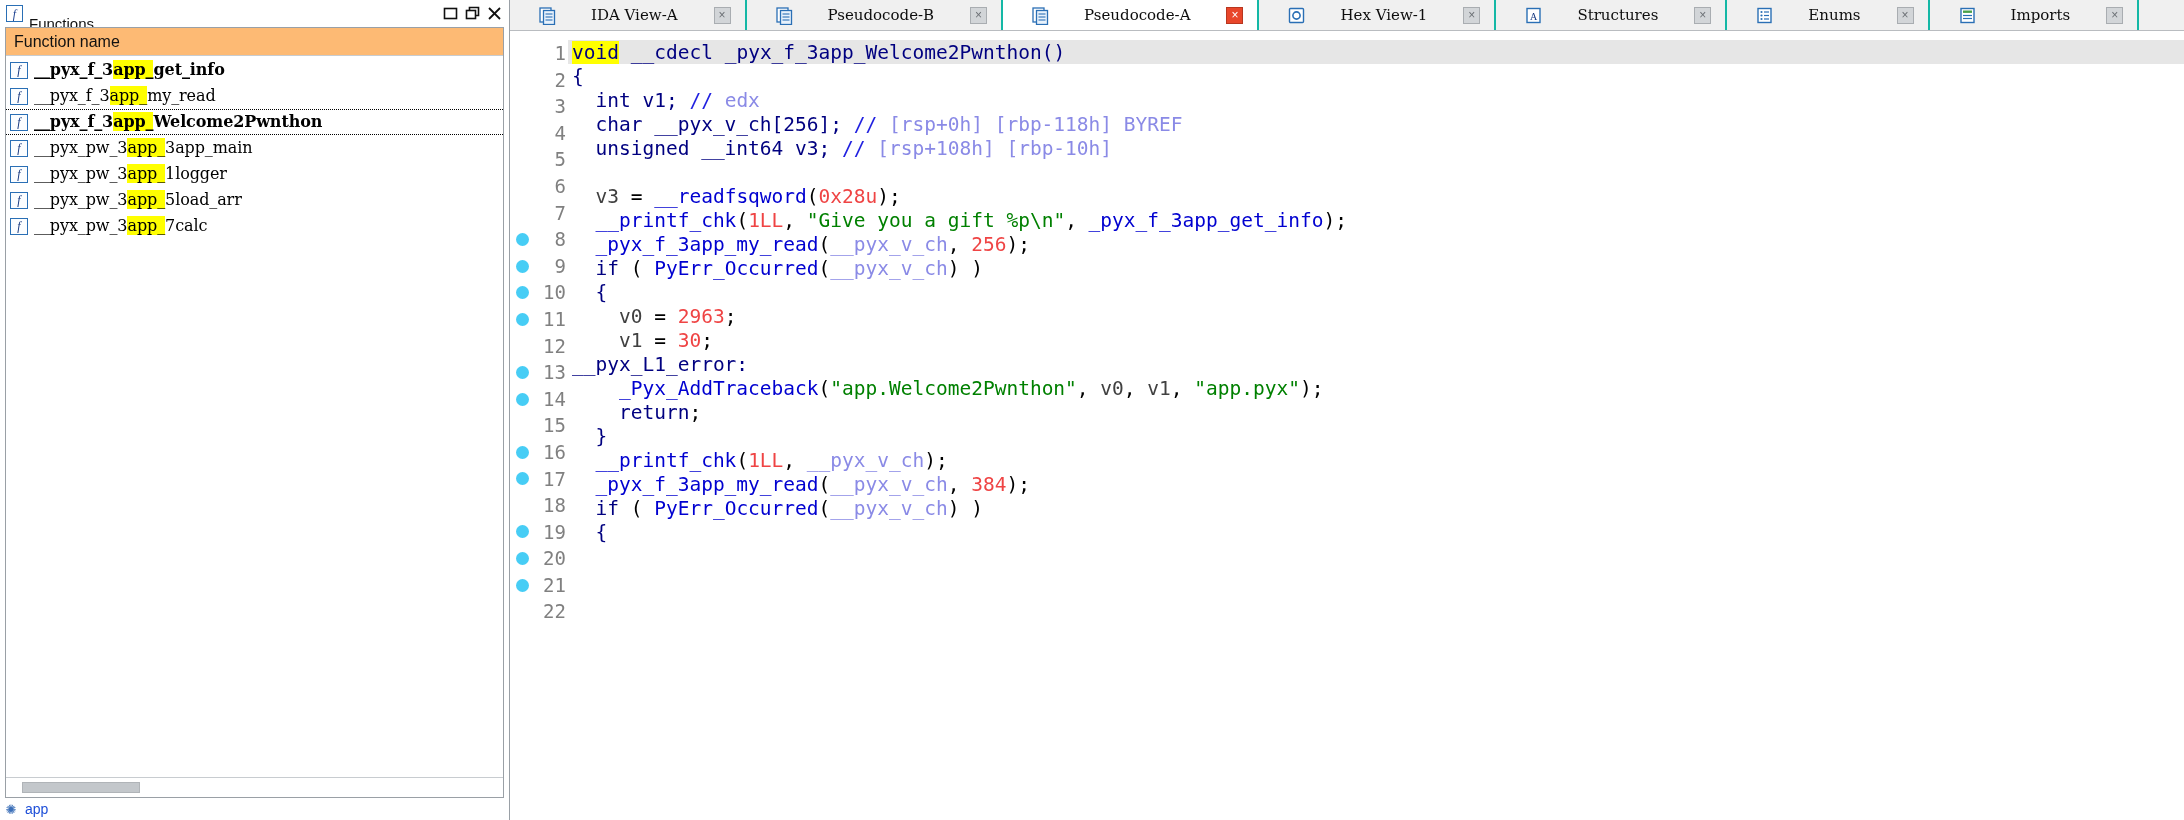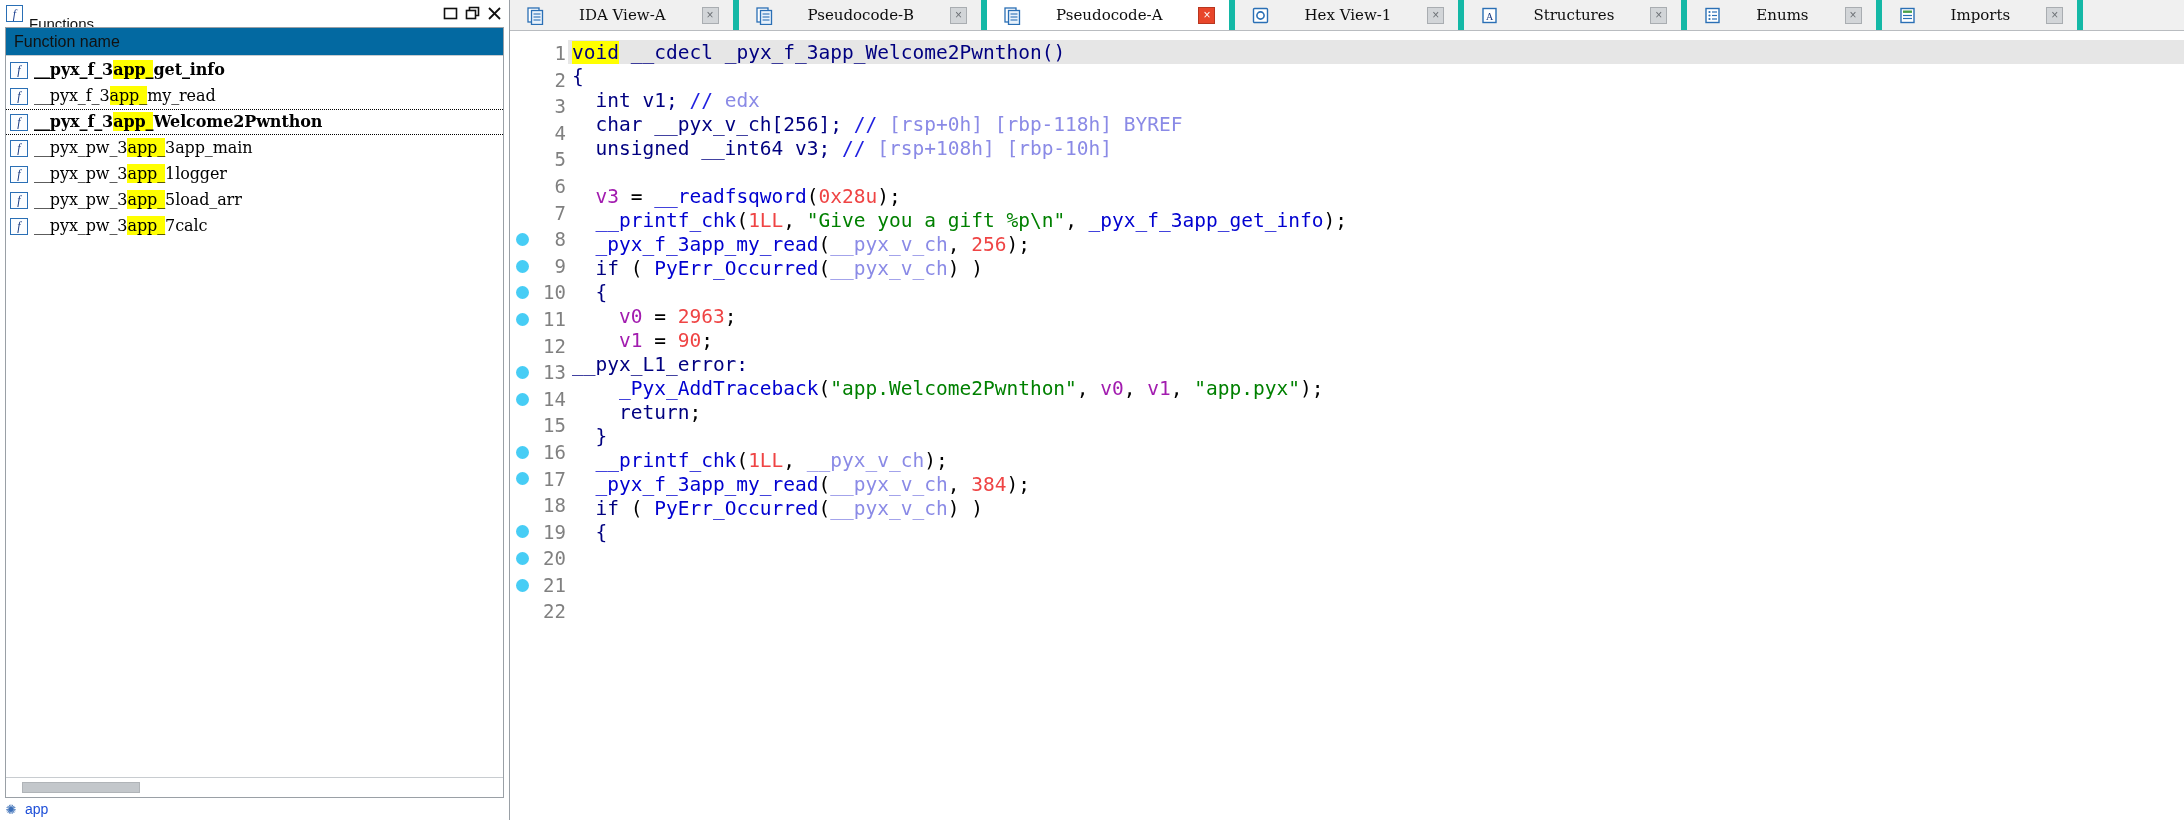--- a/index.html
+++ b/index.html
@@ -86,21 +86,21 @@
     background: #ffffff;
     box-sizing: border-box;
   }
   .funcs-header {
     height: 28px;
     box-sizing: border-box;
     border-bottom: 1px solid #c8ccd0;
     display: flex;
     align-items: center;
     padding-left: 8px;
-    background: #0369a1;
+    background: #fdba74;
     flex: none;
   }
   .funcs-header span {
     font-family: "Liberation Sans", sans-serif;
     font-size: 16px;
     color: #111111;
   }
   .funcs-list {
     flex: 1 1 auto;
     overflow: hidden;
@@ -207,22 +207,22 @@
     flex: none;
     display: flex;
     align-items: stretch;
     background: #f0f0f0;
     border-bottom: 1px solid #b9bcc0;
     overflow: hidden;
   }
   .tab {
     display: flex;
     align-items: center;
-    padding: 0 14px 0 16px;
-    border-right: 6px solid #14b8a6;
+    padding: 0 14px 0 28px;
+    border-right: 2px solid #14b8a6;
     background: #f0f0f0;
     box-sizing: border-box;
     white-space: nowrap;
     cursor: default;
     flex: none;
   }
   .tab.active {
     background: #ffffff;
     border-bottom: 1px solid #ffffff;
     margin-bottom: -1px;
@@ -316,21 +316,21 @@
     font-size: 19.5px;
     white-space: pre;
     color: #000080;
     padding-left: 4px;
   }
   .code-line.hl-row {
     background: #e6e6e6;
   }
   .t-kw   { color: #000080; }
   .t-plain{ color: #000000; }
-  .t-var  { color: #a21caf; text-align: center; }
+  .t-var  { color: #404040; text-align: center; }
   .t-reg  { color: #8a8ae6; }
   .t-cmt  { color: #2020e0; }
   .t-str  { color: #008000; }
   .t-num  { color: #ef4444; }
   .t-glob { color: #0000d0; }
   .t-lbl  { color: #000080; }
   .t-hl   { background: #ffff00; color: #000080; }
 </style>
 </head>
 <body>
@@ -575,21 +575,21 @@
           <div class="code-line"><span class="t-kw">  int v1; </span><span class="t-cmt">//</span><span class="t-plain"> </span><span class="t-reg">edx</span></div>
           <div class="code-line"><span class="t-kw">  char __pyx_v_ch[256]; </span><span class="t-cmt">//</span><span class="t-plain"> </span><span class="t-reg">[rsp+0h] [rbp-118h] BYREF</span></div>
           <div class="code-line"><span class="t-kw">  unsigned __int64 v3; </span><span class="t-cmt">//</span><span class="t-plain"> </span><span class="t-reg">[rsp+108h] [rbp-10h]</span></div>
           <div class="code-line">&nbsp;</div>
           <div class="code-line"><span class="t-plain">  </span><span class="t-var">v3</span><span class="t-plain"> = </span><span class="t-glob">__readfsqword</span><span class="t-plain">(</span><span class="t-num">0x28u</span><span class="t-plain">);</span></div>
           <div class="code-line"><span class="t-plain">  </span><span class="t-glob">__printf_chk</span><span class="t-plain">(</span><span class="t-num">1LL</span><span class="t-plain">, </span><span class="t-str">"Give you a gift %p\n"</span><span class="t-plain">, </span><span class="t-glob">_pyx_f_3app_get_info</span><span class="t-plain">);</span></div>
           <div class="code-line"><span class="t-plain">  </span><span class="t-glob">_pyx_f_3app_my_read</span><span class="t-plain">(</span><span class="t-reg">__pyx_v_ch</span><span class="t-plain">, </span><span class="t-num">256</span><span class="t-plain">);</span></div>
           <div class="code-line"><span class="t-plain">  </span><span class="t-kw">if</span><span class="t-plain"> ( </span><span class="t-glob">PyErr_Occurred</span><span class="t-plain">(</span><span class="t-reg">__pyx_v_ch</span><span class="t-plain">) )</span></div>
           <div class="code-line"><span class="t-kw">  {</span></div>
           <div class="code-line"><span class="t-plain">    </span><span class="t-var">v0</span><span class="t-plain"> = </span><span class="t-num">2963</span><span class="t-plain">;</span></div>
-          <div class="code-line"><span class="t-plain">    </span><span class="t-var">v1</span><span class="t-plain"> = </span><span class="t-num">90</span><span class="t-plain">;</span></div>
+          <div class="code-line"><span class="t-plain">    </span><span class="t-var">v1</span><span class="t-plain"> = </span><span class="t-num">30</span><span class="t-plain">;</span></div>
           <div class="code-line"><span class="t-lbl">__pyx_L1_error:</span></div>
           <div class="code-line"><span class="t-plain">    </span><span class="t-glob">_Pyx_AddTraceback</span><span class="t-plain">(</span><span class="t-str">"app.Welcome2Pwnthon"</span><span class="t-plain">, </span><span class="t-var">v0</span><span class="t-plain">, </span><span class="t-var">v1</span><span class="t-plain">, </span><span class="t-str">"app.pyx"</span><span class="t-plain">);</span></div>
           <div class="code-line"><span class="t-plain">    </span><span class="t-kw">return</span><span class="t-plain">;</span></div>
           <div class="code-line"><span class="t-kw">  }</span></div>
           <div class="code-line"><span class="t-plain">  </span><span class="t-glob">__printf_chk</span><span class="t-plain">(</span><span class="t-num">1LL</span><span class="t-plain">, </span><span class="t-reg">__pyx_v_ch</span><span class="t-plain">);</span></div>
           <div class="code-line"><span class="t-plain">  </span><span class="t-glob">_pyx_f_3app_my_read</span><span class="t-plain">(</span><span class="t-reg">__pyx_v_ch</span><span class="t-plain">, </span><span class="t-num">384</span><span class="t-plain">);</span></div>
           <div class="code-line"><span class="t-plain">  </span><span class="t-kw">if</span><span class="t-plain"> ( </span><span class="t-glob">PyErr_Occurred</span><span class="t-plain">(</span><span class="t-reg">__pyx_v_ch</span><span class="t-plain">) )</span></div>
           <div class="code-line"><span class="t-kw">  {</span></div>
         </div>
     </div>

